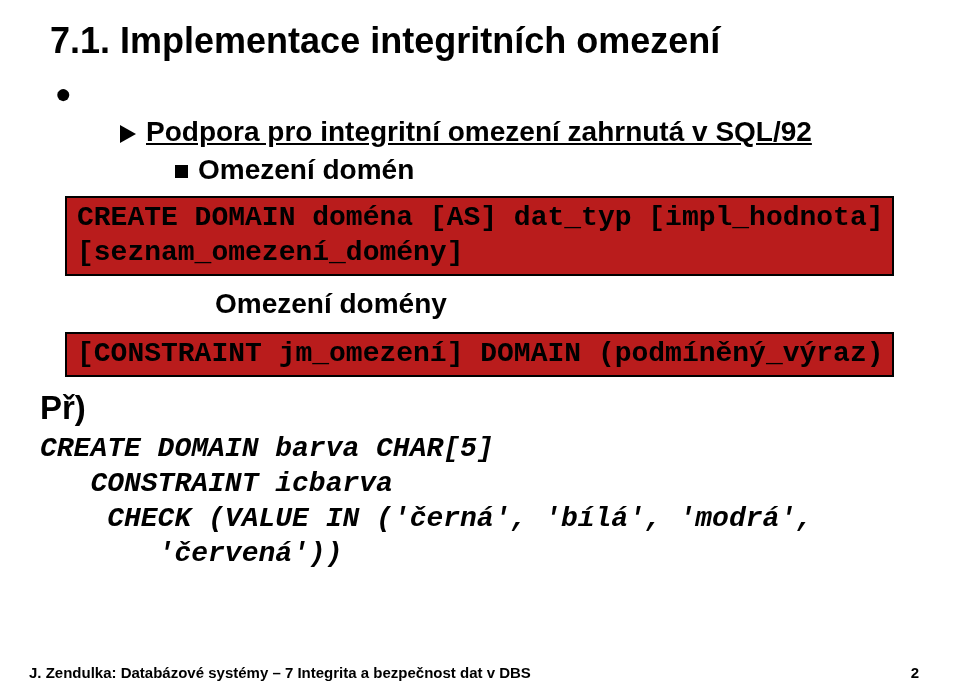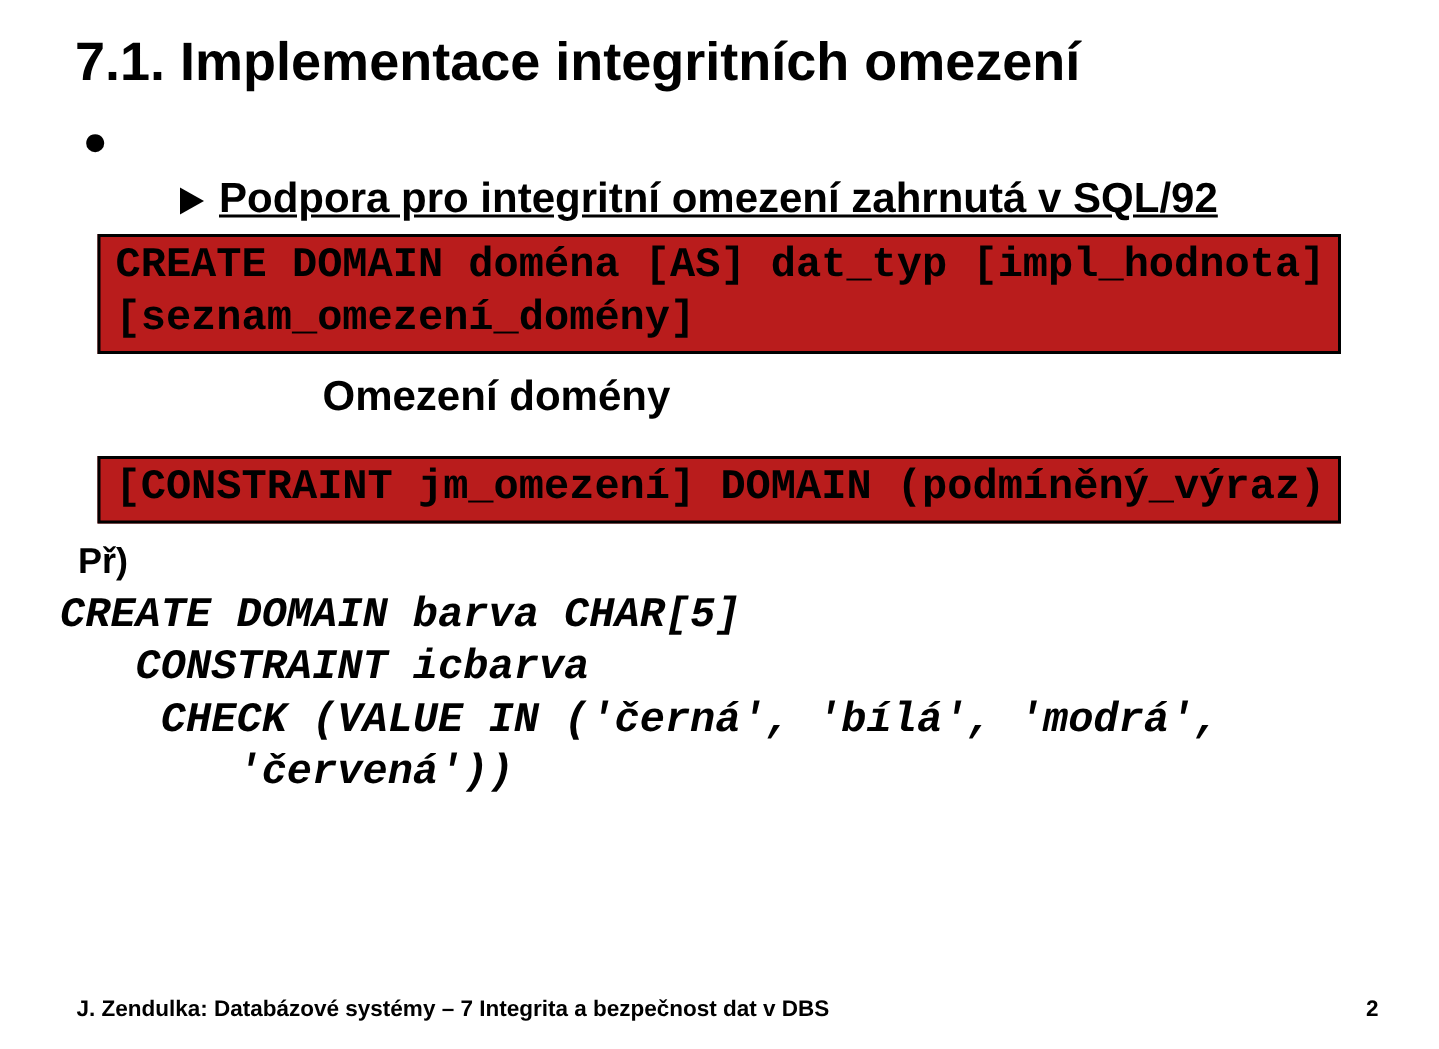--- a/index.html
+++ b/index.html
@@ -82,63 +82,67 @@
       font-size: 28px;
       font-weight: bold;
       line-height: 1.25;
       white-space: pre;
       color: #000;
     }
     .sublabel-line {
       display: flex;
       align-items: flex-start;
       padding-left: 175px;
-      margin-bottom: 24px;
+      margin-bottom: 12px;
     }
     .sublabel-text {
       font-size: 28px;
       font-weight: bold;
     }
     .example-label {
-      font-size: 24px;
+      font-size: 33px;
       font-weight: bold;
-      margin: 6px 0 4px 12px;
+      margin: 6px 0 4px 0;
     }
     .example-code {
       font-family: "Courier New", Courier, monospace;
       font-size: 28px;
       font-weight: bold;
       font-style: italic;
       line-height: 1.25;
       white-space: pre;
       padding-left: 0;
     }
     .footer {
       position: absolute;
       bottom: 18px;
-      left: 51px;
+      left: 29px;
       right: 40px;
       display: flex;
       justify-content: space-between;
       font-size: 15px;
       font-weight: bold;
     }
   </style>
 </head>
 <body>
 
 <div class="heading1">7.1.  Implementace integritních omezení</div>
 
 <div class="bullet-section">
   <div class="bullet-line">
     <span class="bullet-dot">●</span>
   </div>
   <div class="arrow-line">
     <span class="arrow-icon"></span>
     <span class="arrow-text">Podpora pro integritní omezení zahrnutá v SQL/92</span>
+  </div>
+  <div class="square-line">
+    <span class="square-icon"></span>
+    <span class="square-text">Omezení domén</span>
   </div>
 </div>
 
 <div class="codebox">CREATE DOMAIN doména [AS] dat_typ [impl_hodnota]
 [seznam_omezení_domény]</div>
 
 <div class="sublabel-line">
   <span class="sublabel-text">Omezení domény</span>
 </div>
 

